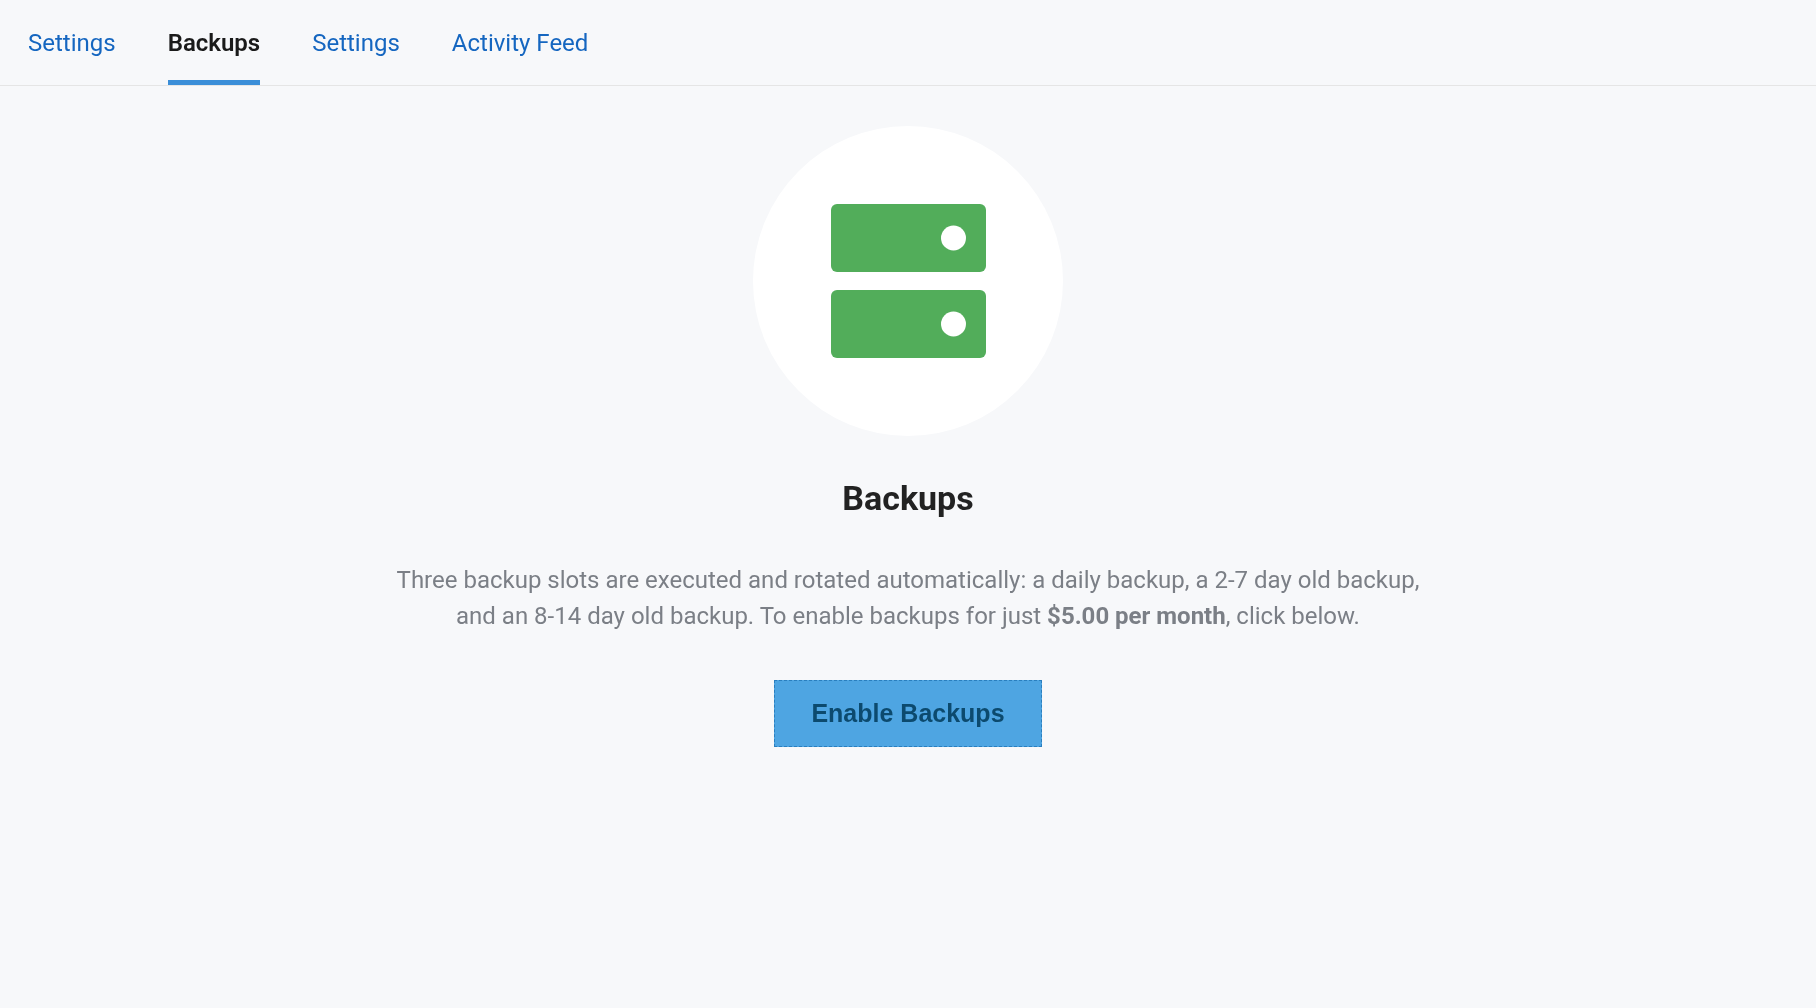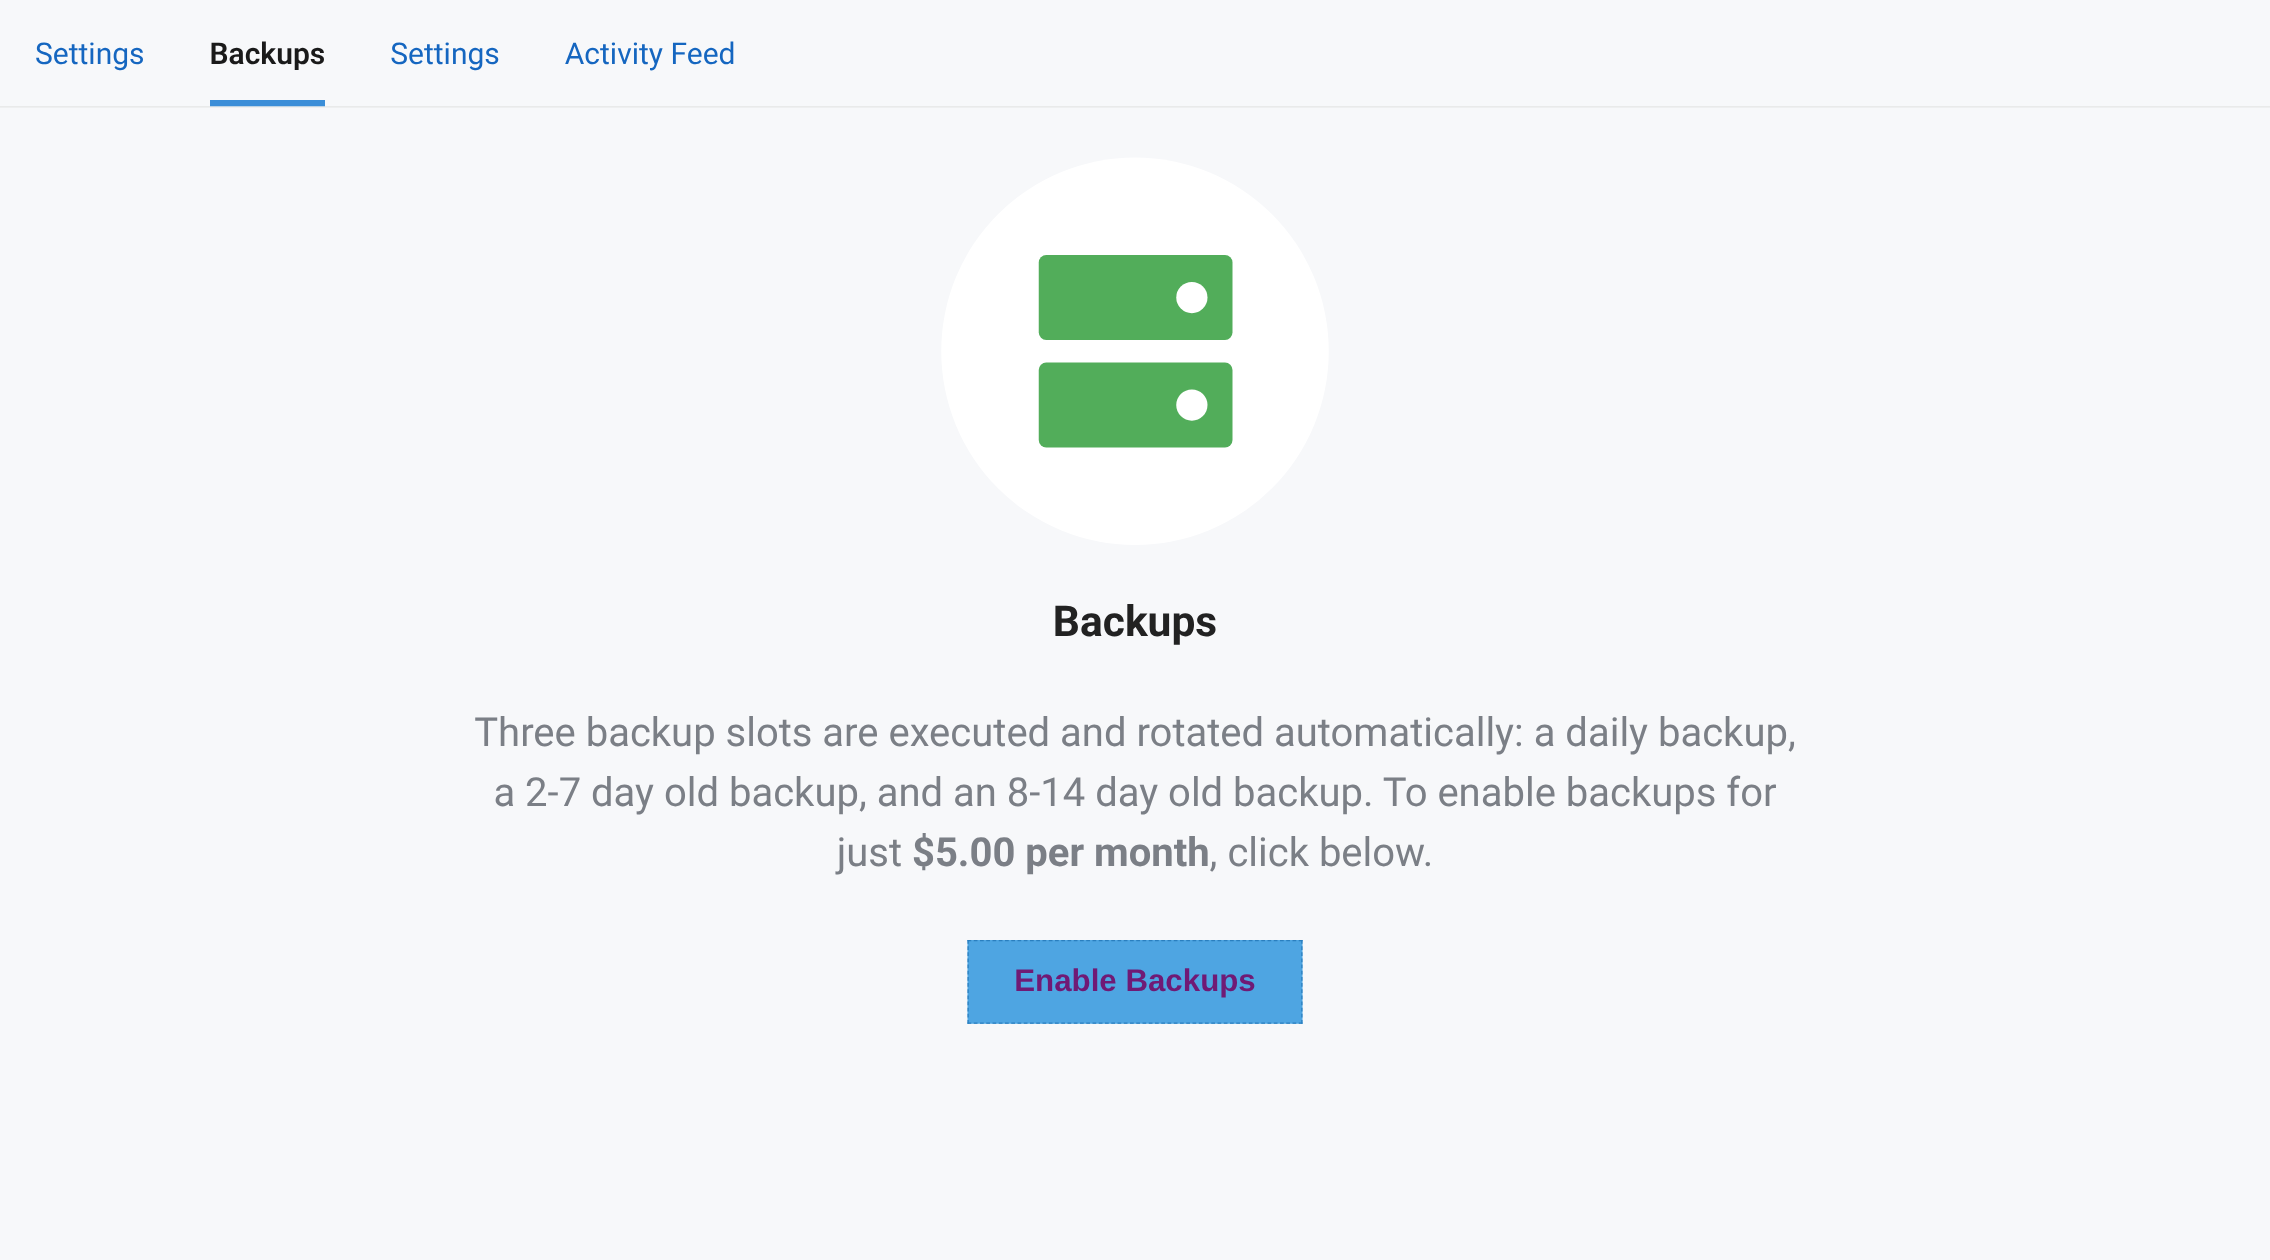--- a/index.html
+++ b/index.html
@@ -83,32 +83,32 @@
     }
     .heading {
       font-size: 34px;
       font-weight: 700;
       color: #222222;
       margin-top: 42px;
     }
     .description {
       max-width: 1060px;
       text-align: center;
-      font-size: 32px;
+      font-size: 24px;
       line-height: 1.5;
       color: #7b7f86;
       margin-top: 44px;
     }
     .description .price {
       font-weight: 700;
     }
     .enable-btn {
       margin-top: 46px;
       background-color: #4ea5e2;
-      color: #701a75;
+      color: #0c4a6e;
       font-size: 25px;
       font-weight: 600;
       border: 1px dashed #2a7fbf;
       padding: 18px 36px;
       cursor: pointer;
     }
   </style>
 </head>
 <body>
 

